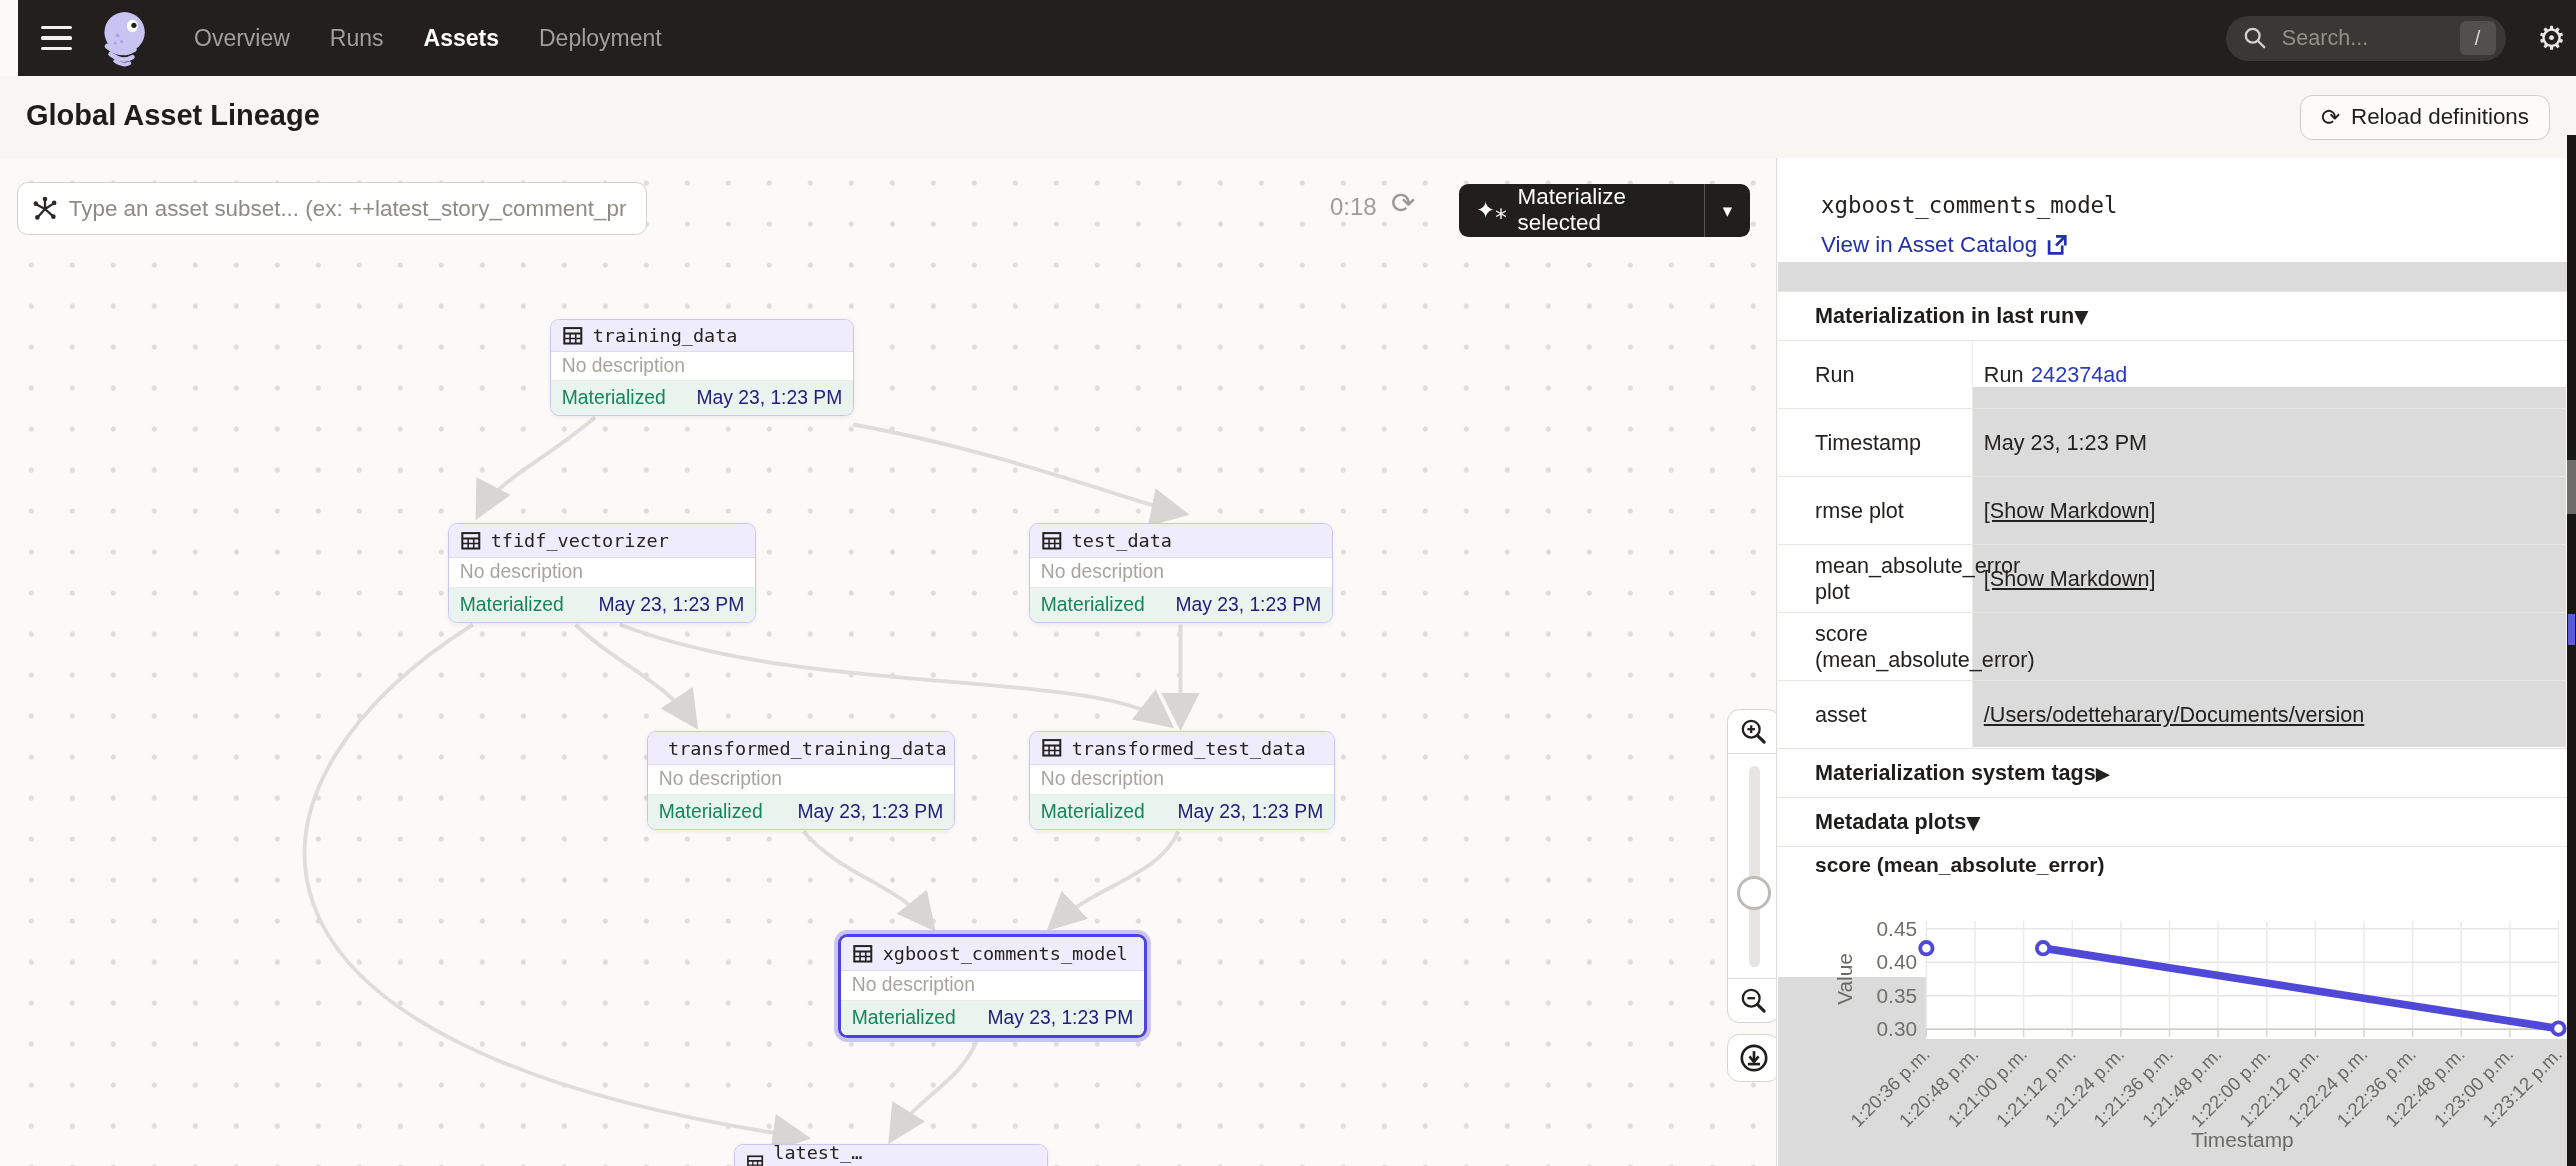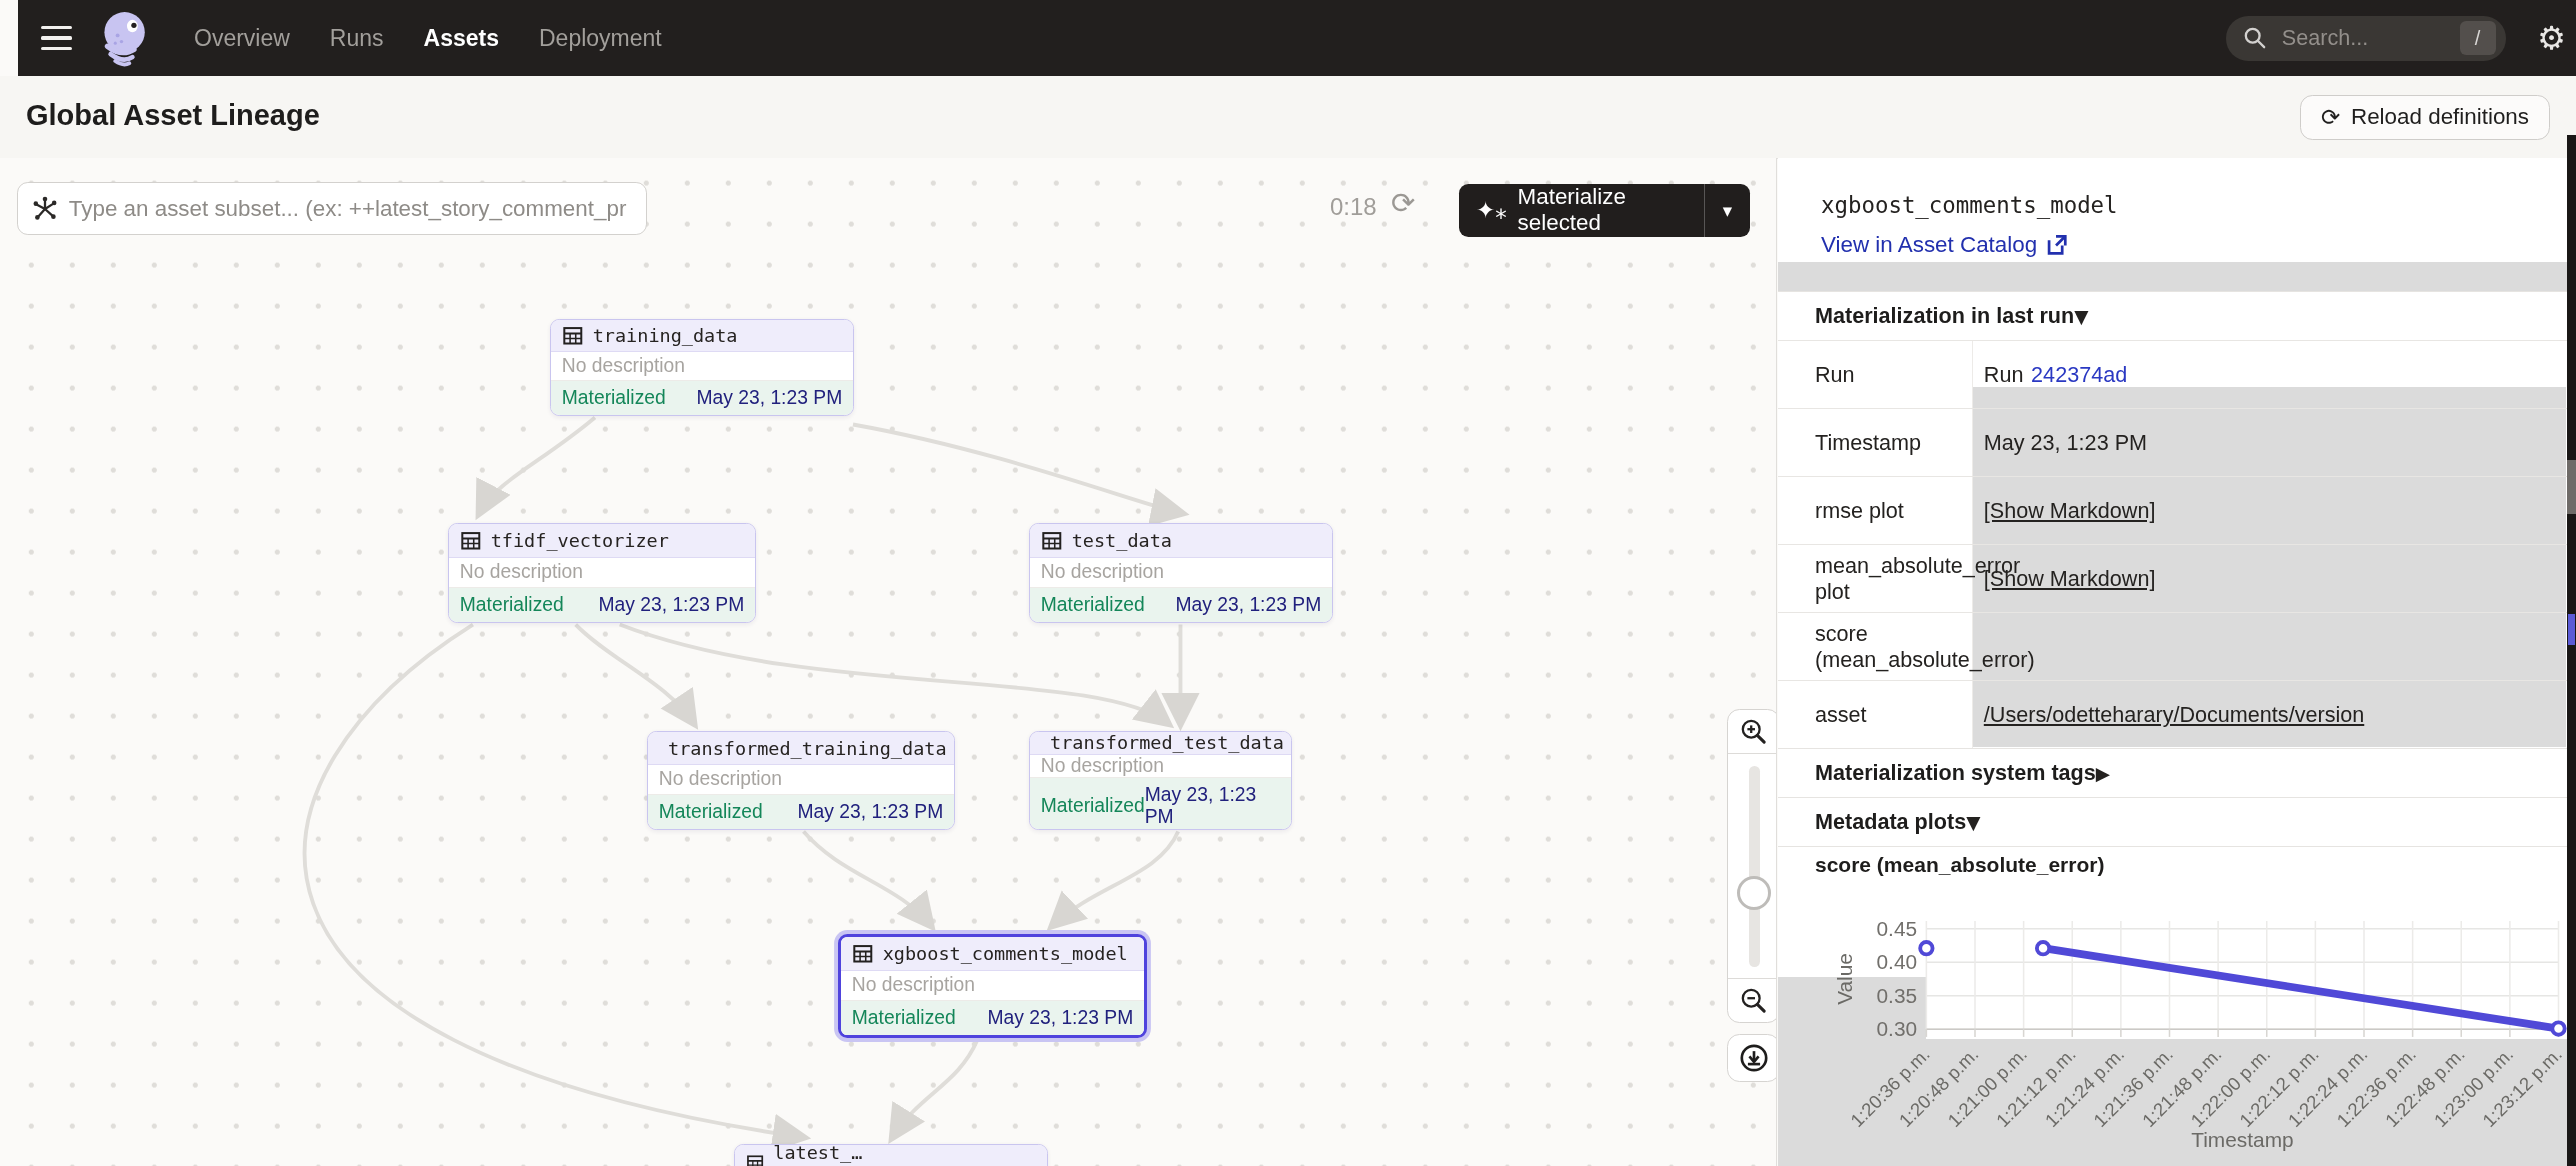--- a/index.html
+++ b/index.html
@@ -241,21 +241,21 @@
         <line x1="17.8" y1="11" x2="17.8" y2="24" stroke="#232120" stroke-width="2"></line>
       </svg>
       <span class="nname">transformed_training_data</span>
     </div>
     <div class="nbody">No description</div>
     <div class="nfoot">
       <span class="mat">Materialized</span>
       <span class="mdate">May 23, 1:23 PM</span>
     </div>
   </div>
-      <div class="node" style="display: flex; flex-direction: column; left: 1029px; top: 573px; width: 263px; height: 99px;">
+      <div class="node" style="display: flex; flex-direction: column; left: 1029px; top: 573px; width: 306px; height: 99px;">
     <div class="nhead">
       <svg width="21.6" height="21.6" viewBox="0 0 28 28">
         <rect x="3" y="4" width="22" height="20" fill="none" stroke="#232120" stroke-width="2.6"></rect>
         <line x1="3" y1="11" x2="25" y2="11" stroke="#232120" stroke-width="2.6"></line>
         <line x1="3" y1="17.5" x2="25" y2="17.5" stroke="#232120" stroke-width="2"></line>
         <line x1="10.5" y1="11" x2="10.5" y2="24" stroke="#232120" stroke-width="2"></line>
         <line x1="17.8" y1="11" x2="17.8" y2="24" stroke="#232120" stroke-width="2"></line>
       </svg>
       <span class="nname">transformed_test_data</span>
     </div>

